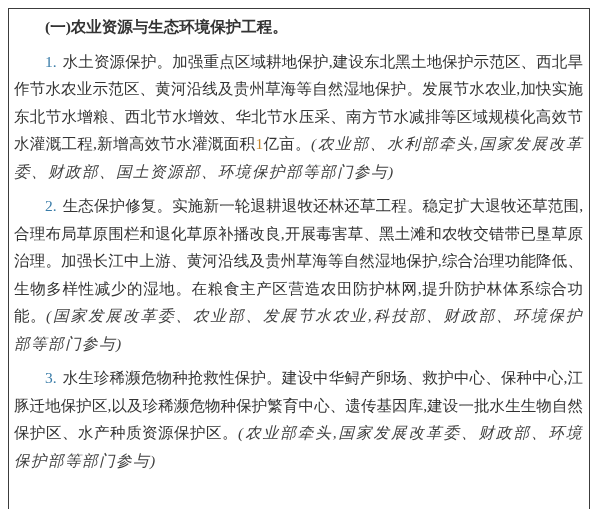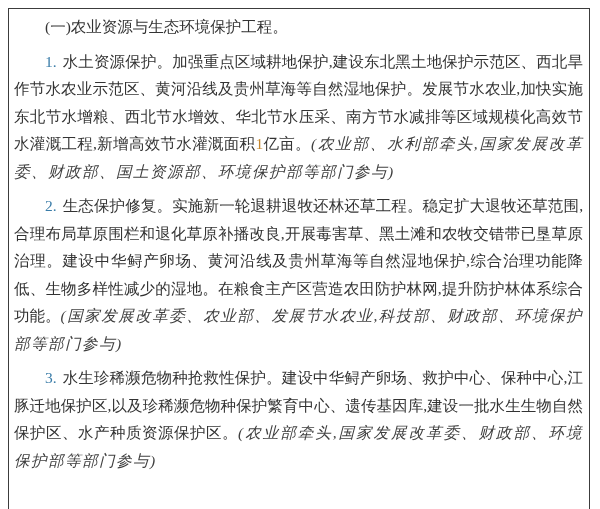--- a/index.html
+++ b/index.html
@@ -43,38 +43,38 @@
     padding: 1px 6px 8px 5px;
     color: var(--text-color, #333333);
   }
   .para {
     margin: 6px 0 7px 0;
     text-indent: 2em;
     font-size: 15.5px;
     line-height: 27.5px;
     text-align: justify;
   }
-  .para:first-child { margin-top: 3px; }
+  .para:first-child { margin-top: 3px; font-weight: bold; }
   .pnum {
     color: var(--num-accent, #3a7ca8);
     margin-right: 2px;
   }
   .hl {
     color: var(--value-accent, #c5862b);
   }
   .annot {
     font-style: italic;
     color: #3f3f3f;
     letter-spacing: 1.5px;
   }
 </style>
 </head>
 <body>
 
 <div class="panel">
   <div class="panel-body">
       <p class="para"><span class="ptext">(一)农业资源与生态环境保护工程。</span></p>
       <p class="para"><span class="pnum">1. </span><span class="ptext">水土资源保护。加强重点区域耕地保护,建设东北黑土地保护示范区、西北旱作节水农业示范区、黄河沿线及贵州草海等自然湿地保护。发展节水农业,加快实施东北节水增粮、西北节水增效、华北节水压采、南方节水减排等区域规模化高效节水灌溉工程,新增高效节水灌溉面积</span><span class="hl">1</span><span class="ptext">亿亩。</span><span class="annot">(农业部、水利部牵头,国家发展改革委、财政部、国土资源部、环境保护部等部门参与)</span></p>
-      <p class="para"><span class="pnum">2. </span><span class="ptext">生态保护修复。实施新一轮退耕退牧还林还草工程。稳定扩大退牧还草范围,合理布局草原围栏和退化草原补播改良,开展毒害草、黑土滩和农牧交错带已垦草原治理。建设中华鲟产卵场、黄河沿线及贵州草海等自然湿地保护,综合治理功能降低、生物多样性减少的湿地。在粮食主产区营造农田防护林网,提升防护林体系综合功能。</span><span class="annot">(国家发展改革委、农业部、发展节水农业,科技部、财政部、环境保护部等部门参与)</span></p>
+      <p class="para"><span class="pnum">2. </span><span class="ptext">生态保护修复。实施新一轮退耕退牧还林还草工程。稳定扩大退牧还草范围,合理布局草原围栏和退化草原补播改良,开展毒害草、黑土滩和农牧交错带已垦草原治理。加强长江中上游、黄河沿线及贵州草海等自然湿地保护,综合治理功能降低、生物多样性减少的湿地。在粮食主产区营造农田防护林网,提升防护林体系综合功能。</span><span class="annot">(国家发展改革委、农业部、发展节水农业,科技部、财政部、环境保护部等部门参与)</span></p>
       <p class="para"><span class="pnum">3. </span><span class="ptext">水生珍稀濒危物种抢救性保护。建设中华鲟产卵场、救护中心、保种中心,江豚迁地保护区,以及珍稀濒危物种保护繁育中心、遗传基因库,建设一批水生生物自然保护区、水产种质资源保护区。</span><span class="annot">(农业部牵头,国家发展改革委、财政部、环境保护部等部门参与)</span></p>
       <p class="para"></p>
     </div>
 </div>
 
 </body></html>

